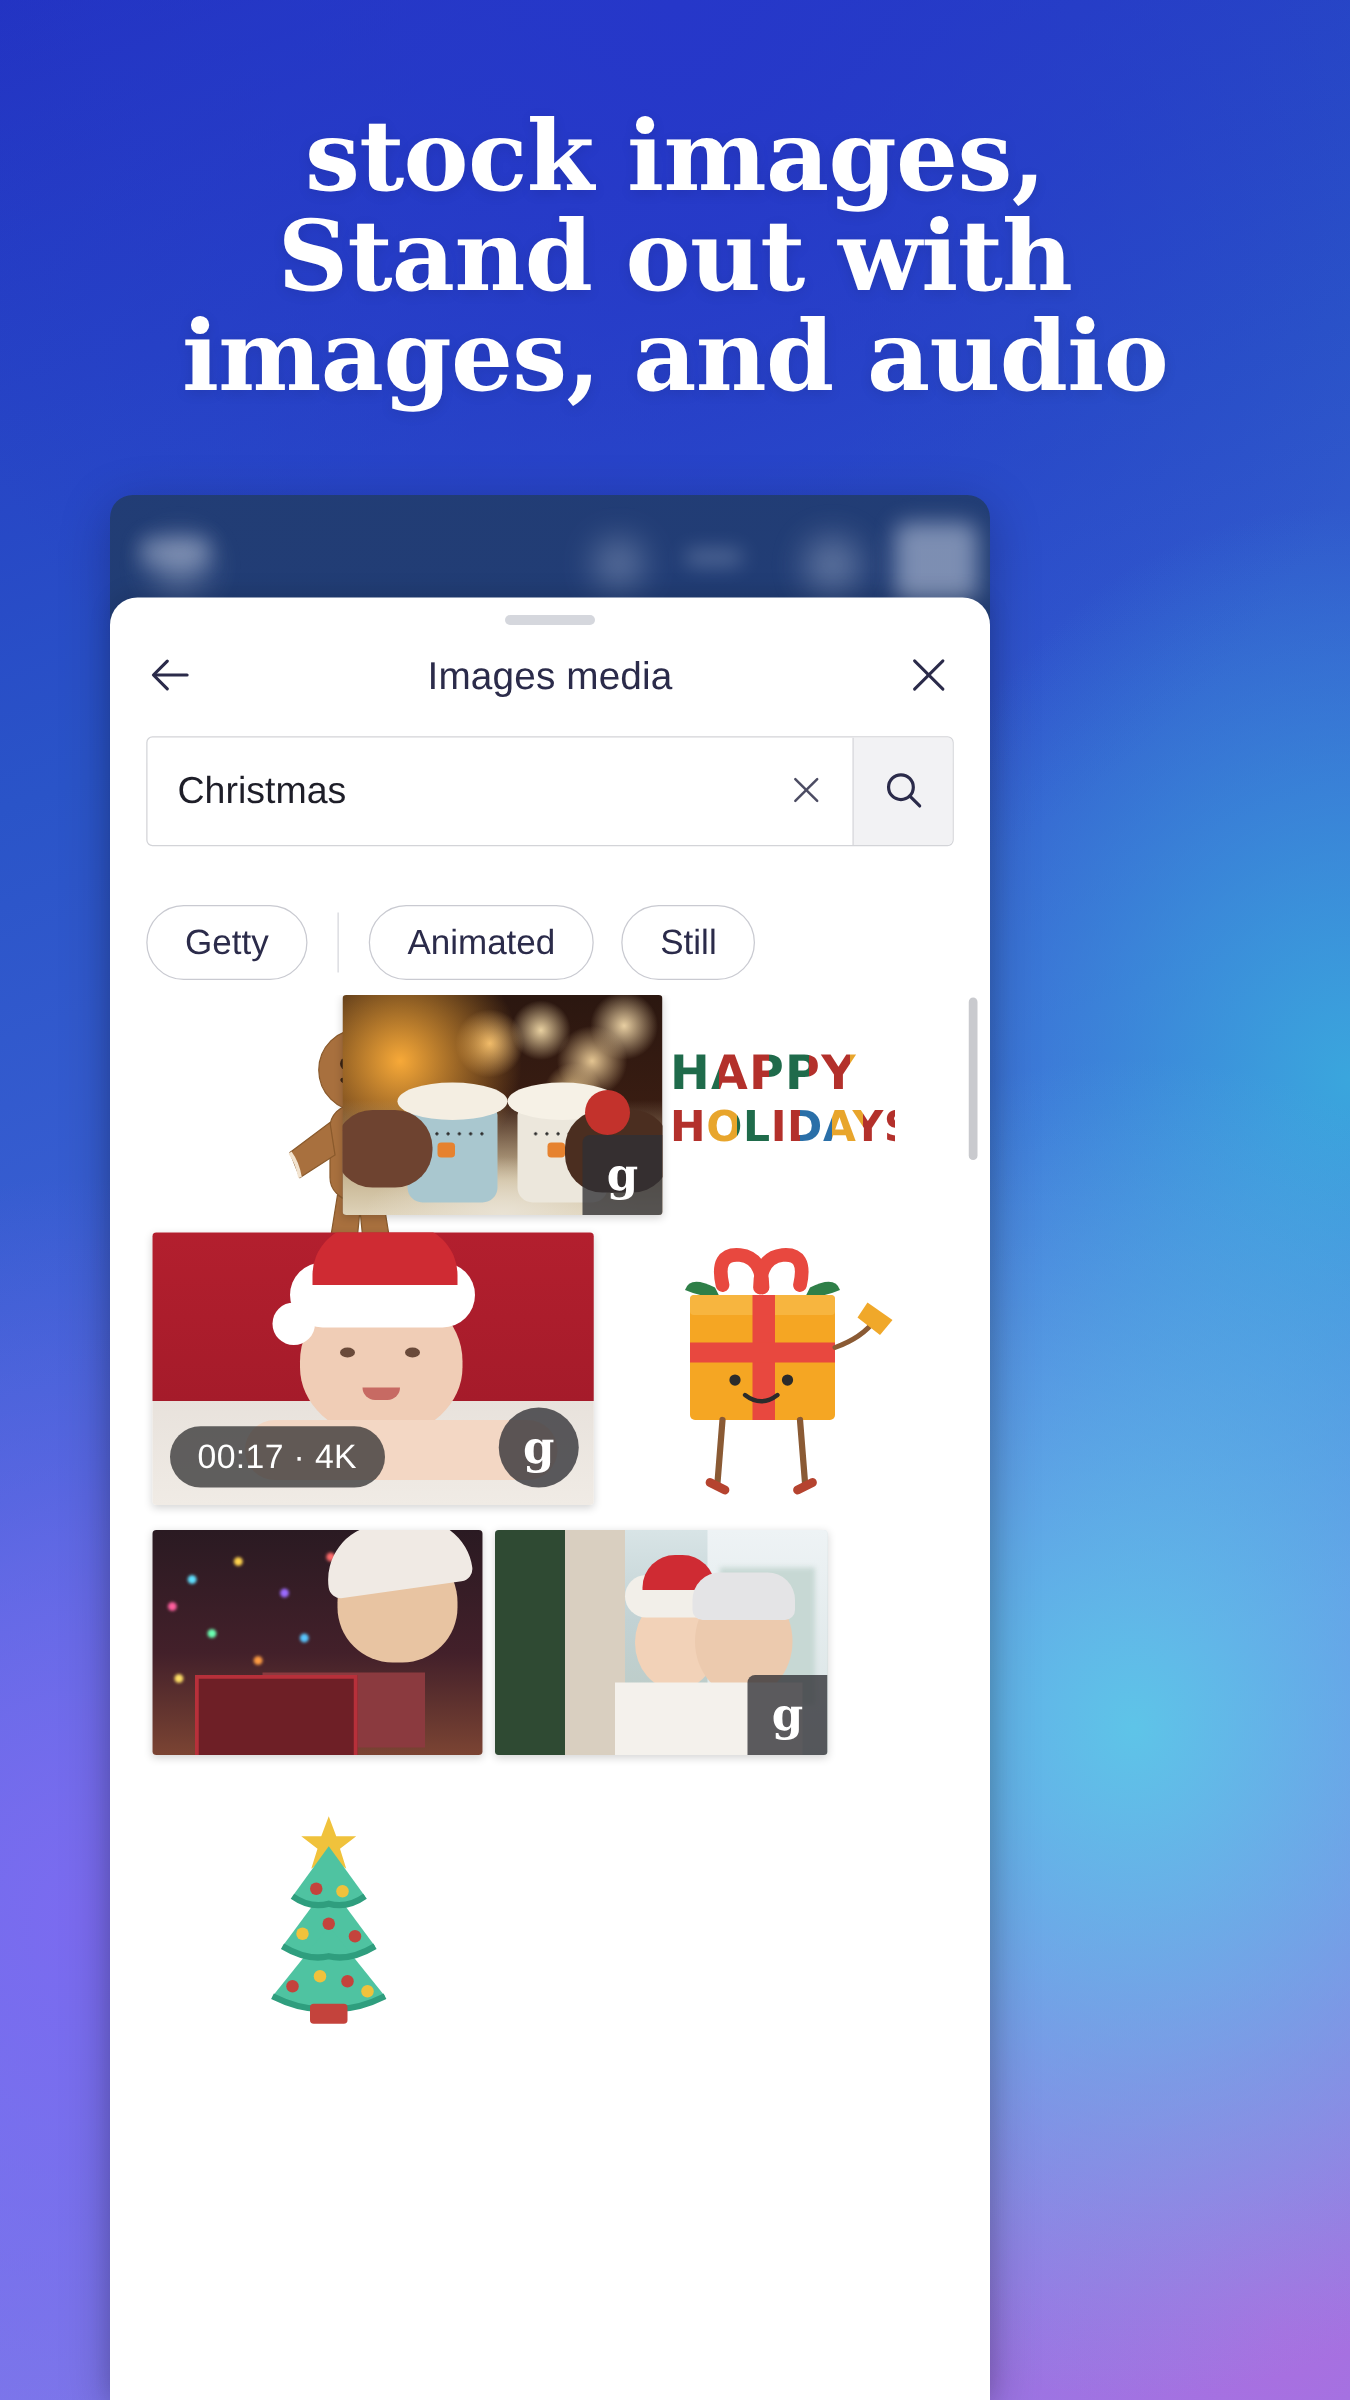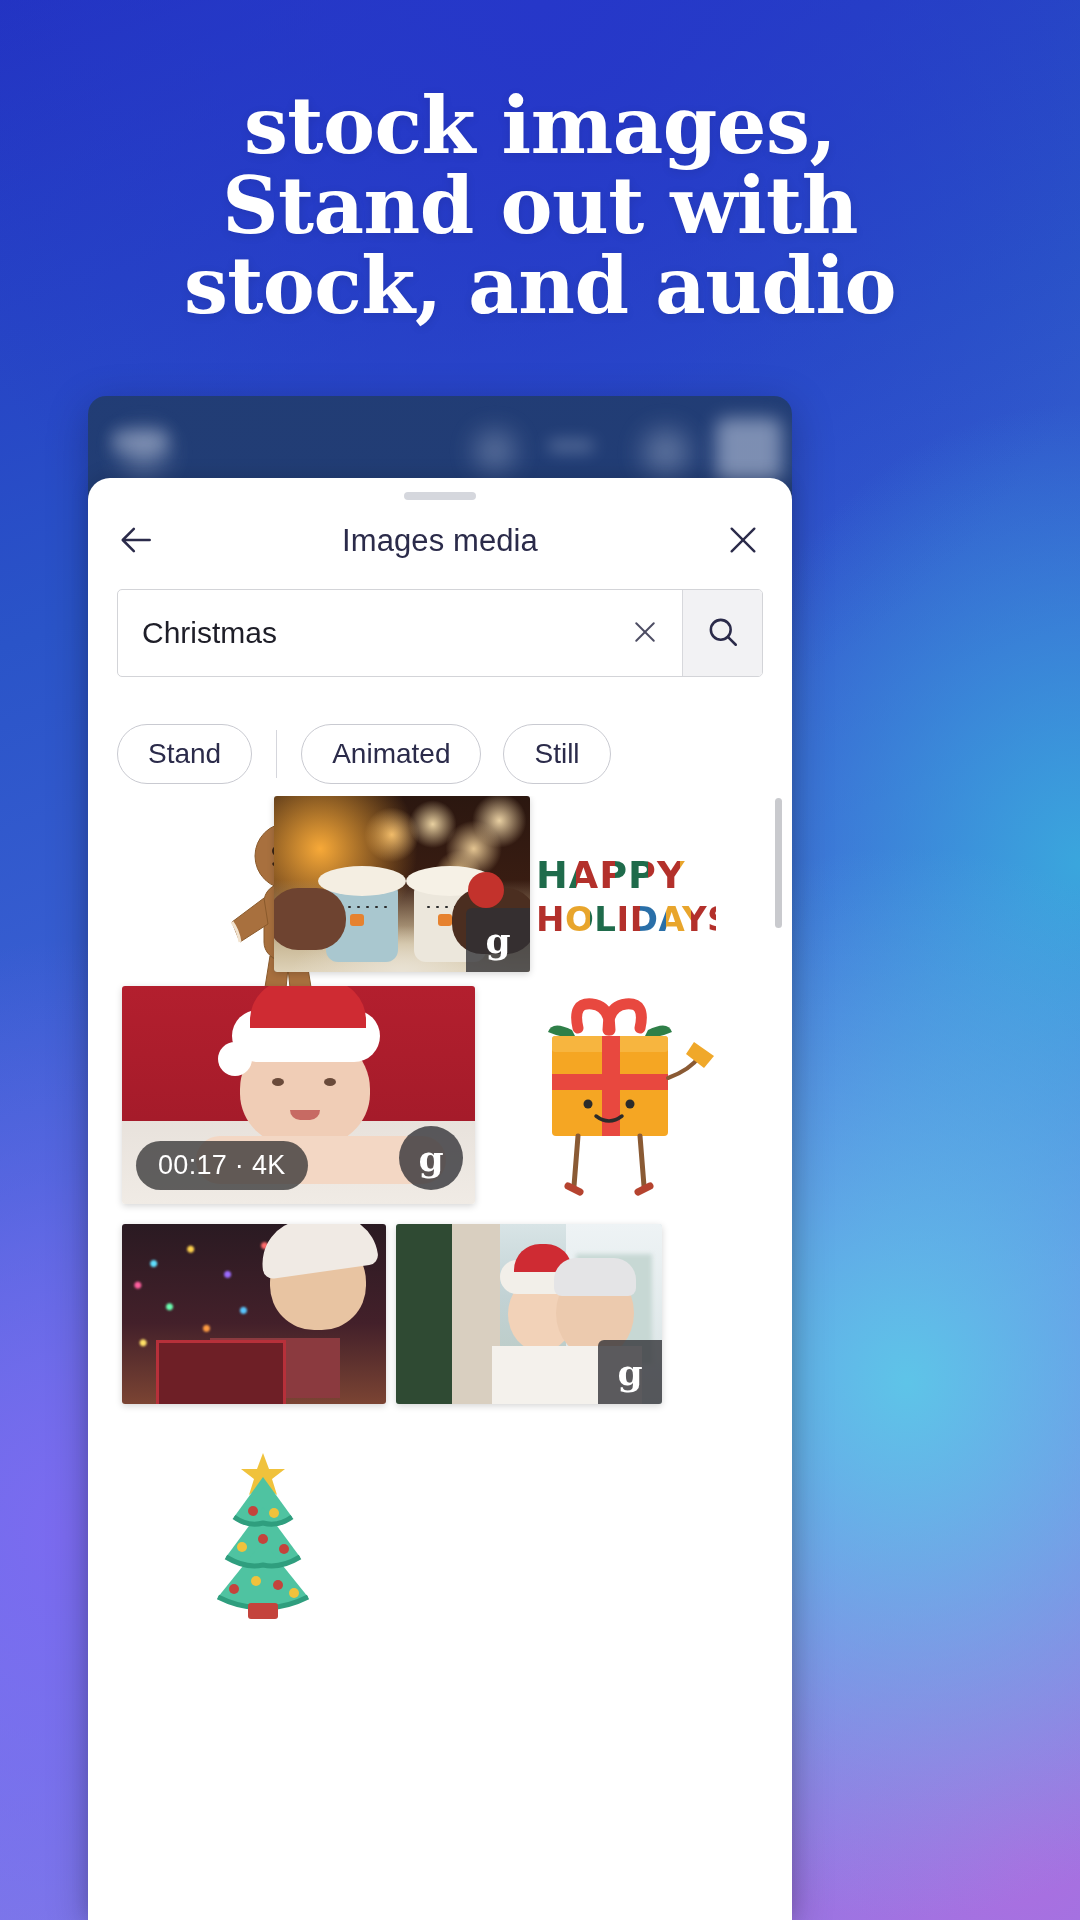--- a/index.html
+++ b/index.html
@@ -187,21 +187,21 @@
   .art { position: absolute; }
 </style>
 </head>
 <body>
 
 <div id="bg"></div>
 
 <div id="headline">
   <span class="ln">stock images,</span>
   <span class="ln">Stand out with</span>
-  <span class="ln">stock, and audio</span>
+  <span class="ln">images, and audio</span>
 </div>
 
 <div id="phone">
   <div id="appchrome">
     <div class="bar" style="left:24px; top:34px; width:56px; height:22px; background:#cfd8ea;"></div>
     <div class="blob" style="left:34px; top:36px; width:44px; height:40px; background:#e3e8f3;"></div>
     <div class="blob" style="left:388px; top:36px; width:38px; height:38px; background:#cbd5e8;"></div>
     <div class="bar" style="left:460px; top:44px; width:46px; height:12px; background:#b9c6de;"></div>
     <div class="blob" style="left:556px; top:34px; width:44px; height:44px; background:#ccd6e9;"></div>
     <div class="bar" style="left:628px; top:22px; width:66px; height:64px; background:#d7dff0; border-radius:10px; filter:blur(9px); opacity:.5;"></div>
@@ -246,21 +246,21 @@
       <span>
         <svg width="36" height="36" viewBox="0 0 24 24" fill="none" stroke="#2b2b4a" stroke-width="1.7" stroke-linecap="round">
           <circle cx="10.5" cy="10.5" r="6.6"></circle>
             <line x1="15.4" y1="15.4" x2="20.5" y2="20.5"></line>
         </svg>
       </span>
     </button>
   </div>
 
   <div id="chips">
-    <div class="chip">Stand</div>
+    <div class="chip">Getty</div>
     <div class="chip-sep"></div>
     <div class="chip">Animated</div>
     <div class="chip">Still</div>
   </div>
 
   <div id="results">
 
     <div id="scrollbar"></div>
 
     <div class="art" style="left:130px; top:22px; width:140px; height:200px;">
@@ -324,21 +324,21 @@
       <div style="position:absolute; left:-6px; bottom:22px; width:78px; height:62px; border-radius:30px; background:#6e4330;"></div>
       <div style="position:absolute; right:-6px; bottom:18px; width:84px; height:66px; border-radius:30px; background:#4b2e20;"></div>
 
       <div style="position:absolute; right:26px; bottom:64px; width:36px; height:36px; border-radius:50%; background:#c3322c;"></div>
       <div class="badge-g">g</div>
     </div>
 
     <div class="art" style="left:448px; top:40px; width:180px; height:80px;">
       <div style="font-family:'DejaVu Sans', sans-serif; font-weight:700; font-size:38px; letter-spacing:1px;
                   background:linear-gradient(90deg,#1f6b4b 0 22%, #b3302b 22% 44%, #1f6b4b 44% 62%, #b3302b 62% 80%, #e8a52c 80% 100%);
-                  -webkit-background-clip:text; background-clip:text; color:transparent;margin-top:17px;">HAPPY</div>
+                  -webkit-background-clip:text; background-clip:text; color:transparent;">HAPPY</div>
       <div style="font-family:'DejaVu Sans', sans-serif; font-weight:700; font-size:34px; letter-spacing:0.5px; margin-top:2px;
                   background:linear-gradient(90deg,#b3302b 0 16%, #e8a52c 16% 30%, #1f6b4b 30% 44%, #b3302b 44% 58%, #2a6fa8 58% 72%, #e8a52c 72% 86%, #b3302b 86% 100%);
                   -webkit-background-clip:text; background-clip:text; color:transparent;">HOLIDAYS</div>
     </div>
 
     <div class="tile shadow" style="left:34px; top:190px; width:353px; height:218px;
                 background: linear-gradient(180deg,#b31f2e 0%,#a51b2a 62%, #e8e2dc 62%, #f0ebe5 100%);">
       <div style="position:absolute; left:118px; top:44px; width:130px; height:118px; border-radius:50% 50% 46% 46%; background:#f0cdb6;"></div>
       <div style="position:absolute; left:110px; top:24px; width:148px; height:52px; border-radius:26px; background:#ffffff;"></div>
       <div style="position:absolute; left:128px; top:-6px; width:116px; height:48px; border-radius:40px 40px 0 0; background:#cf2b33;"></div>

